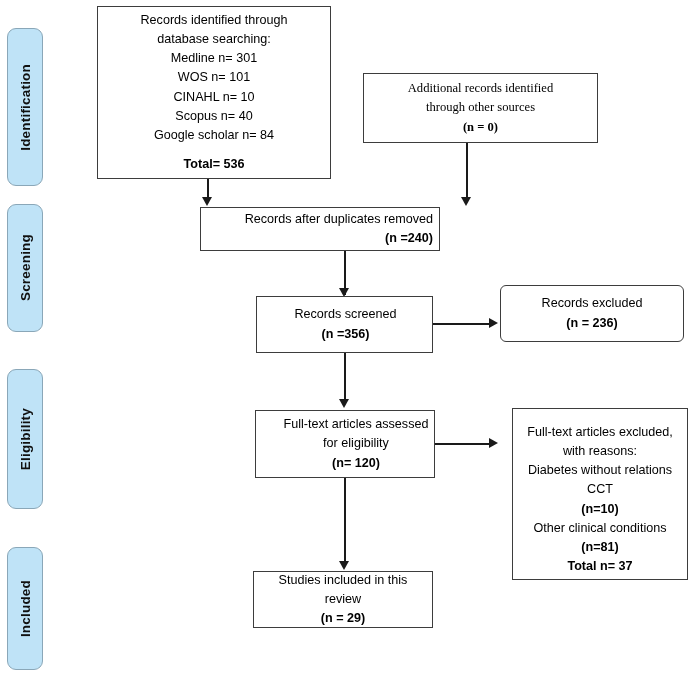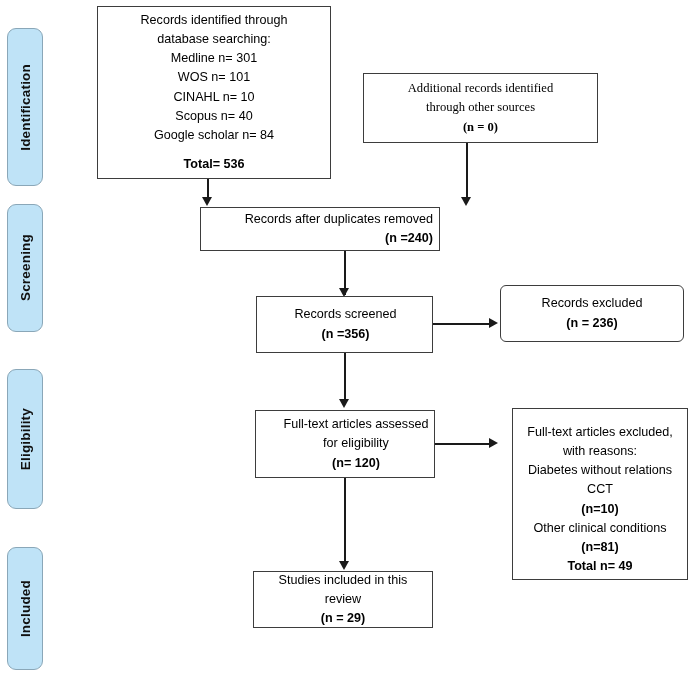--- a/index.html
+++ b/index.html
@@ -165,21 +165,21 @@
     <span class="ln">Full-text articles excluded,</span>
     <span class="ln">with reasons:</span>
     <span class="gap"></span>
     <span class="ln">Diabetes without relations</span>
     <span class="ln">CCT</span>
     <span class="ln b">(n=10)</span>
     <span class="gap-lg"></span>
     <span class="ln">Other clinical conditions</span>
     <span class="ln b">(n=81)</span>
     <span class="gap-lg"></span>
-    <span class="ln b">Total n= 49</span>
+    <span class="ln b">Total n= 37</span>
   </div>
 
   <div class="vline" style="left:344px; top:478px; height:86px;"></div>
   <div class="arrow-down" style="left:339px; top:561px;"></div>
 
   <div class="node" style="left:253px; top:571px; width:180px; height:57px;">
     <span class="ln">Studies included in this</span>
     <span class="ln">review</span>
     <span class="ln b">(n = 29)</span>
   </div>

